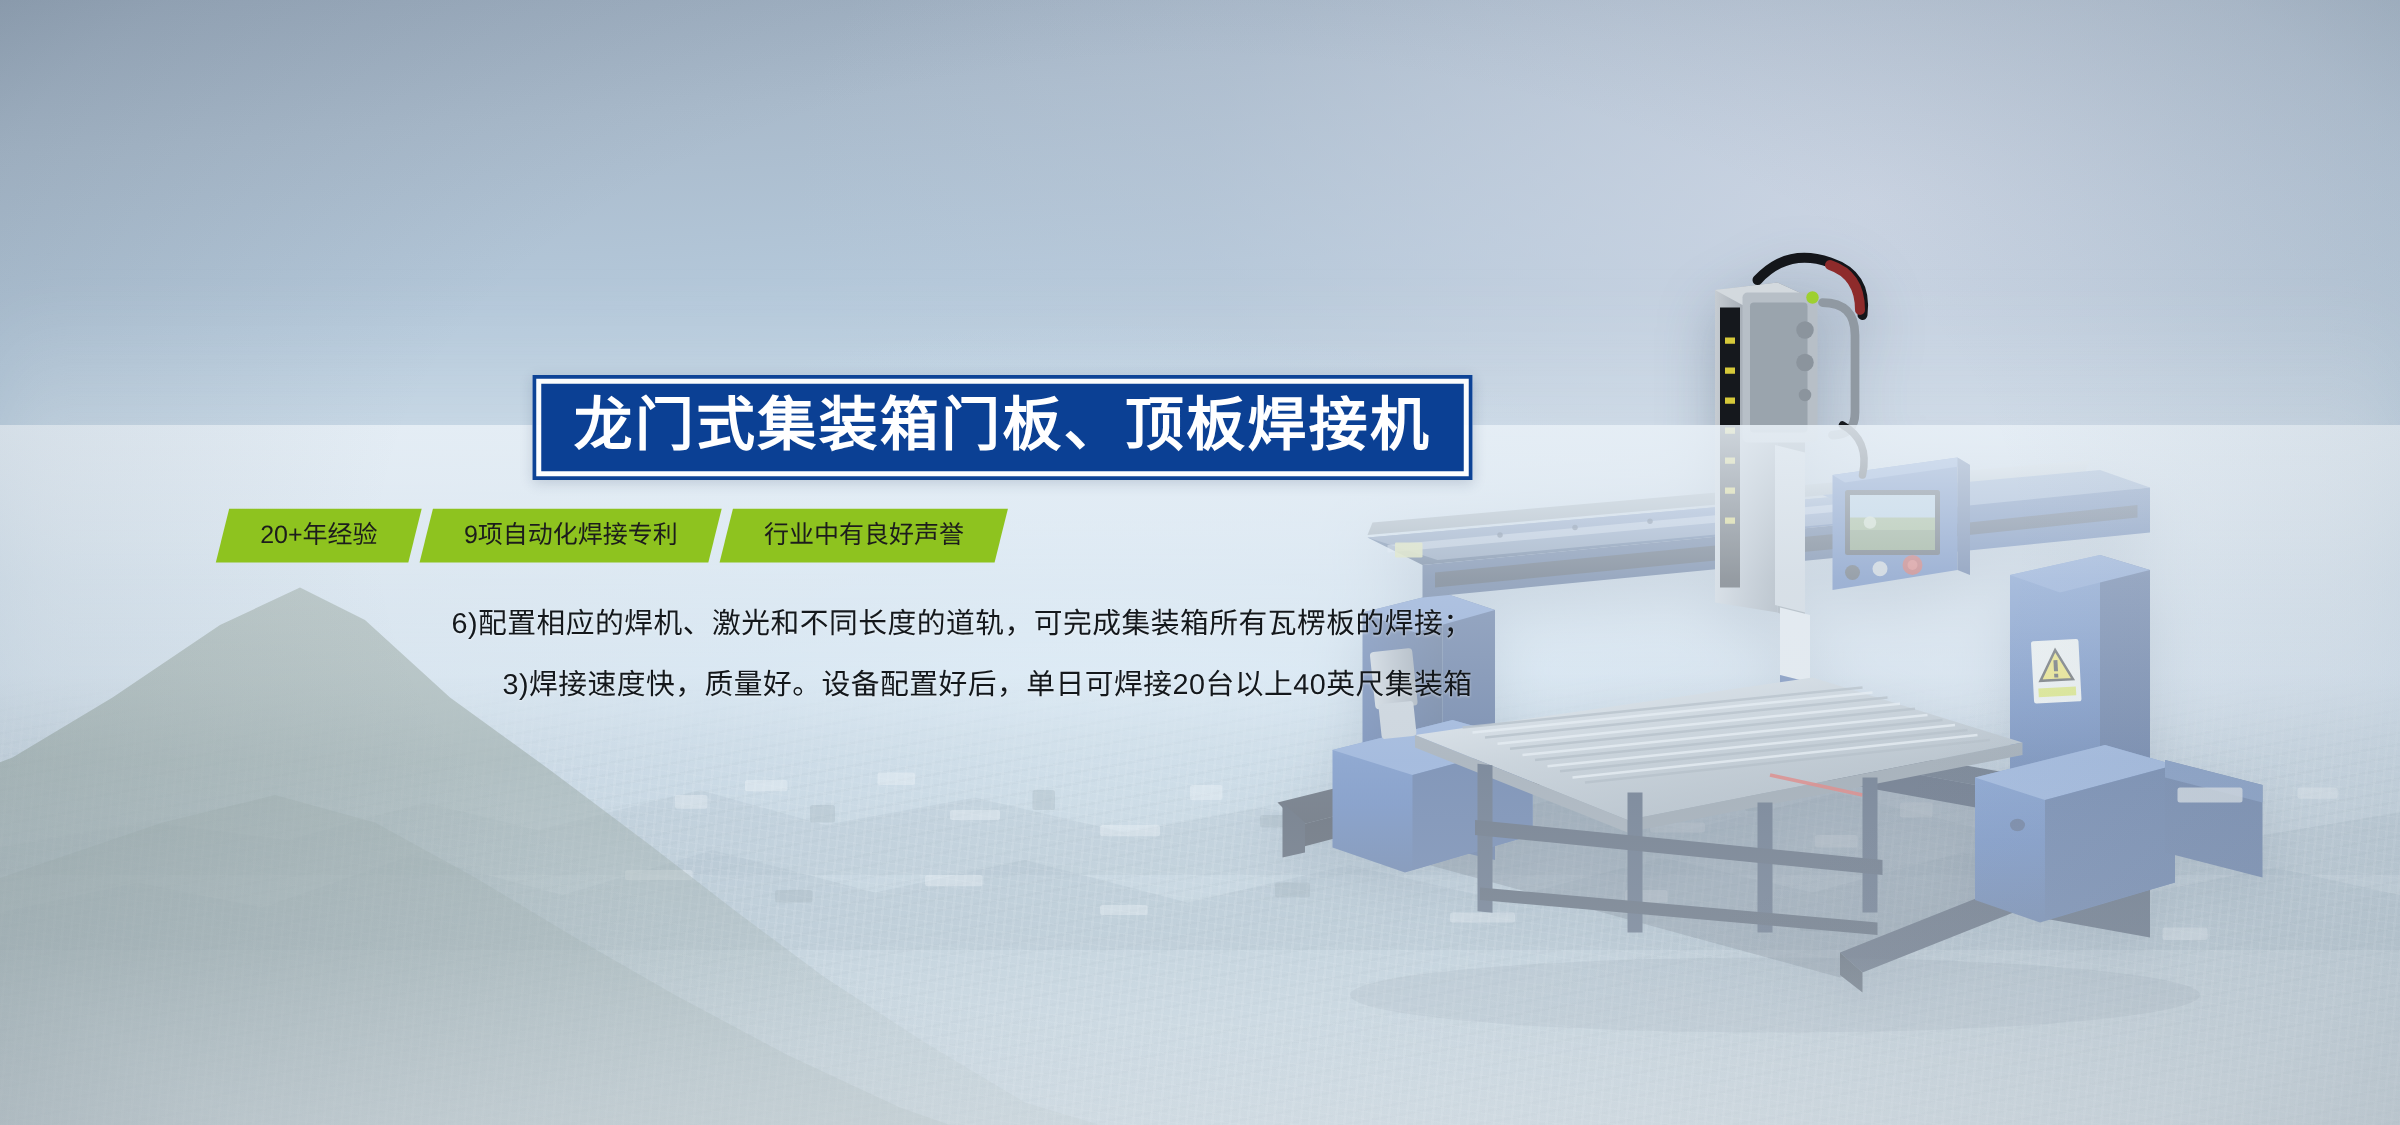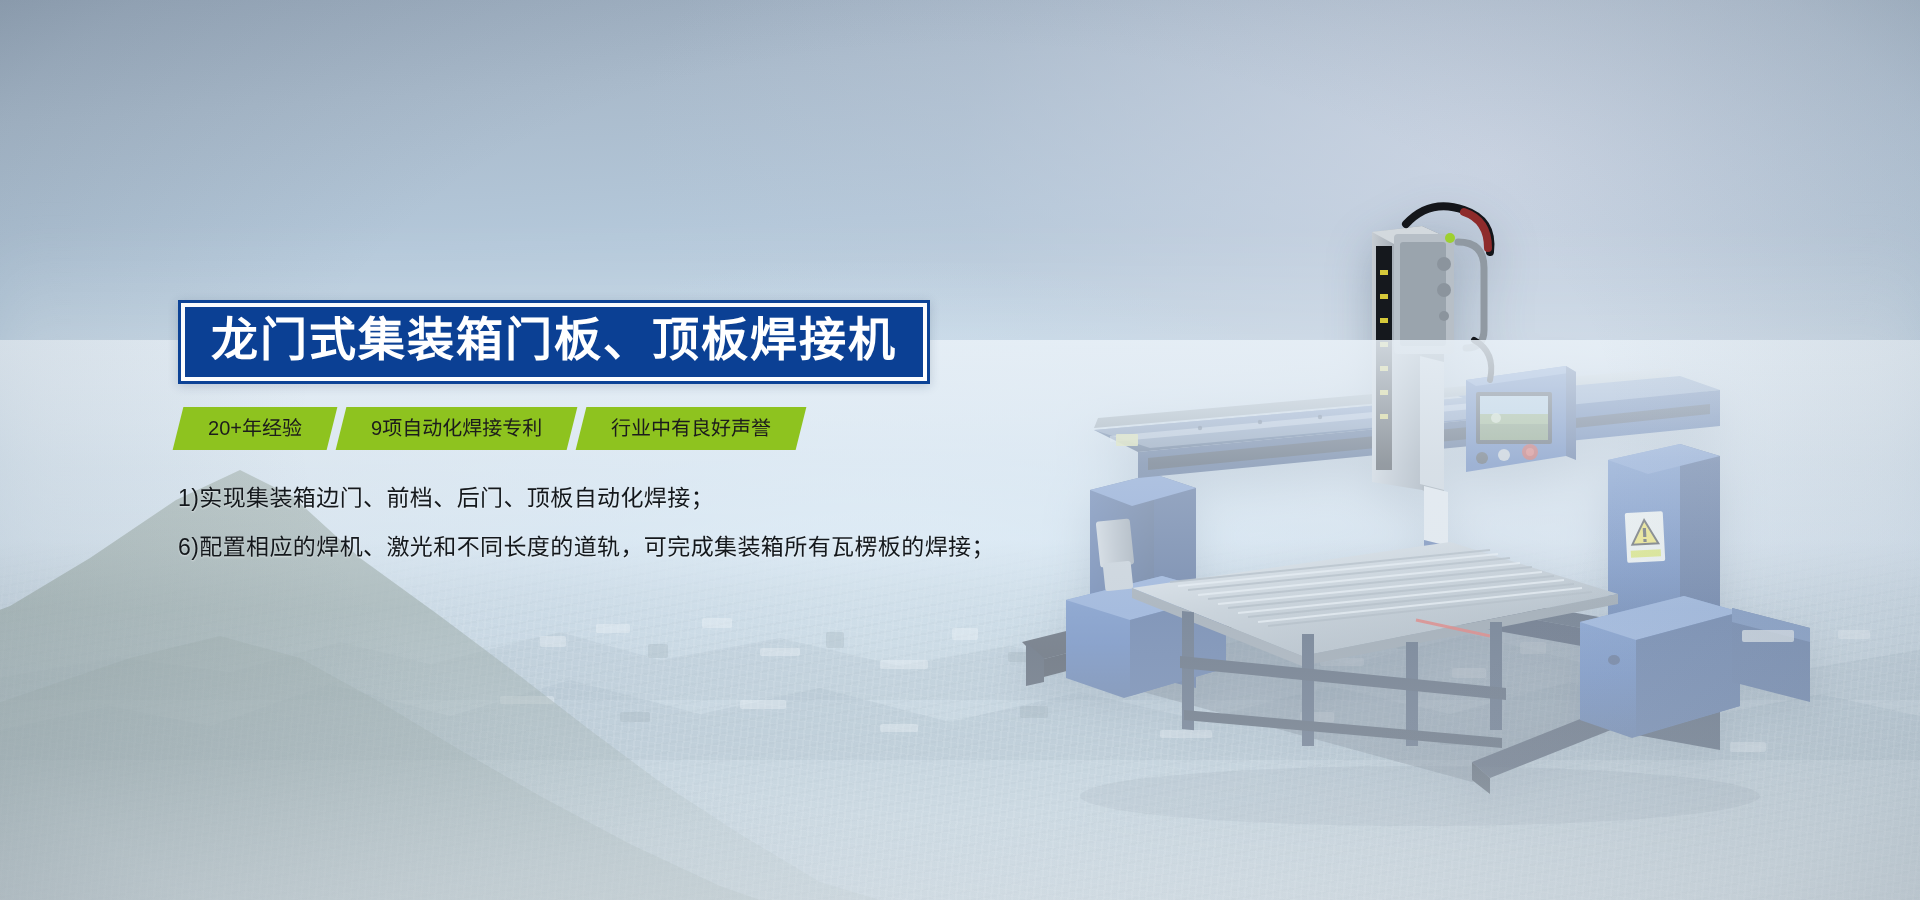--- a/index.html
+++ b/index.html
@@ -66,21 +66,21 @@
     background:linear-gradient(180deg,rgba(232,240,247,.88) 0%,rgba(228,237,245,.62) 22%,rgba(226,236,244,.50) 48%,rgba(228,237,245,.56) 76%,rgba(235,242,248,.70) 100%);
     pointer-events:none;
   }
   .vignette{
     position:absolute;inset:0;pointer-events:none;
     background:radial-gradient(ellipse 1250px 740px at 50% 48%, rgba(0,0,0,0) 52%, rgba(70,88,104,.13) 88%, rgba(60,78,94,.20) 100%);
   }
 
   
   .content{
-    position:absolute;left:178px;top:300px;width:1000px;
+    position:absolute;left:178px;top:300px;width:1000px;text-align:right;
   }
 
   
   .title-plate{
     display:inline-block;
     border:3px solid #0d4396;
     padding:4px;
     background:rgba(255,255,255,.92);
     box-shadow:0 2px 10px rgba(20,45,85,.18);
   }
@@ -442,19 +442,19 @@
       </div>
       <div class="tag">
         <span>9项自动化焊接专利</span>
       </div>
       <div class="tag">
         <span>行业中有良好声誉</span>
       </div>
     </div>
 
     <div class="lines">
-      <p class="line">1)实现集装箱边门、前档、后门、顶板自动化焊接；</p>
       <p class="line">6)配置相应的焊机、激光和不同长度的道轨，可完成集装箱所有瓦楞板的焊接；</p>
+      <p class="line">3)焊接速度快，质量好。设备配置好后，单日可焊接20台以上40英尺集装箱</p>
     </div>
 
   </div>
 
 </div>
 
 </body></html>

